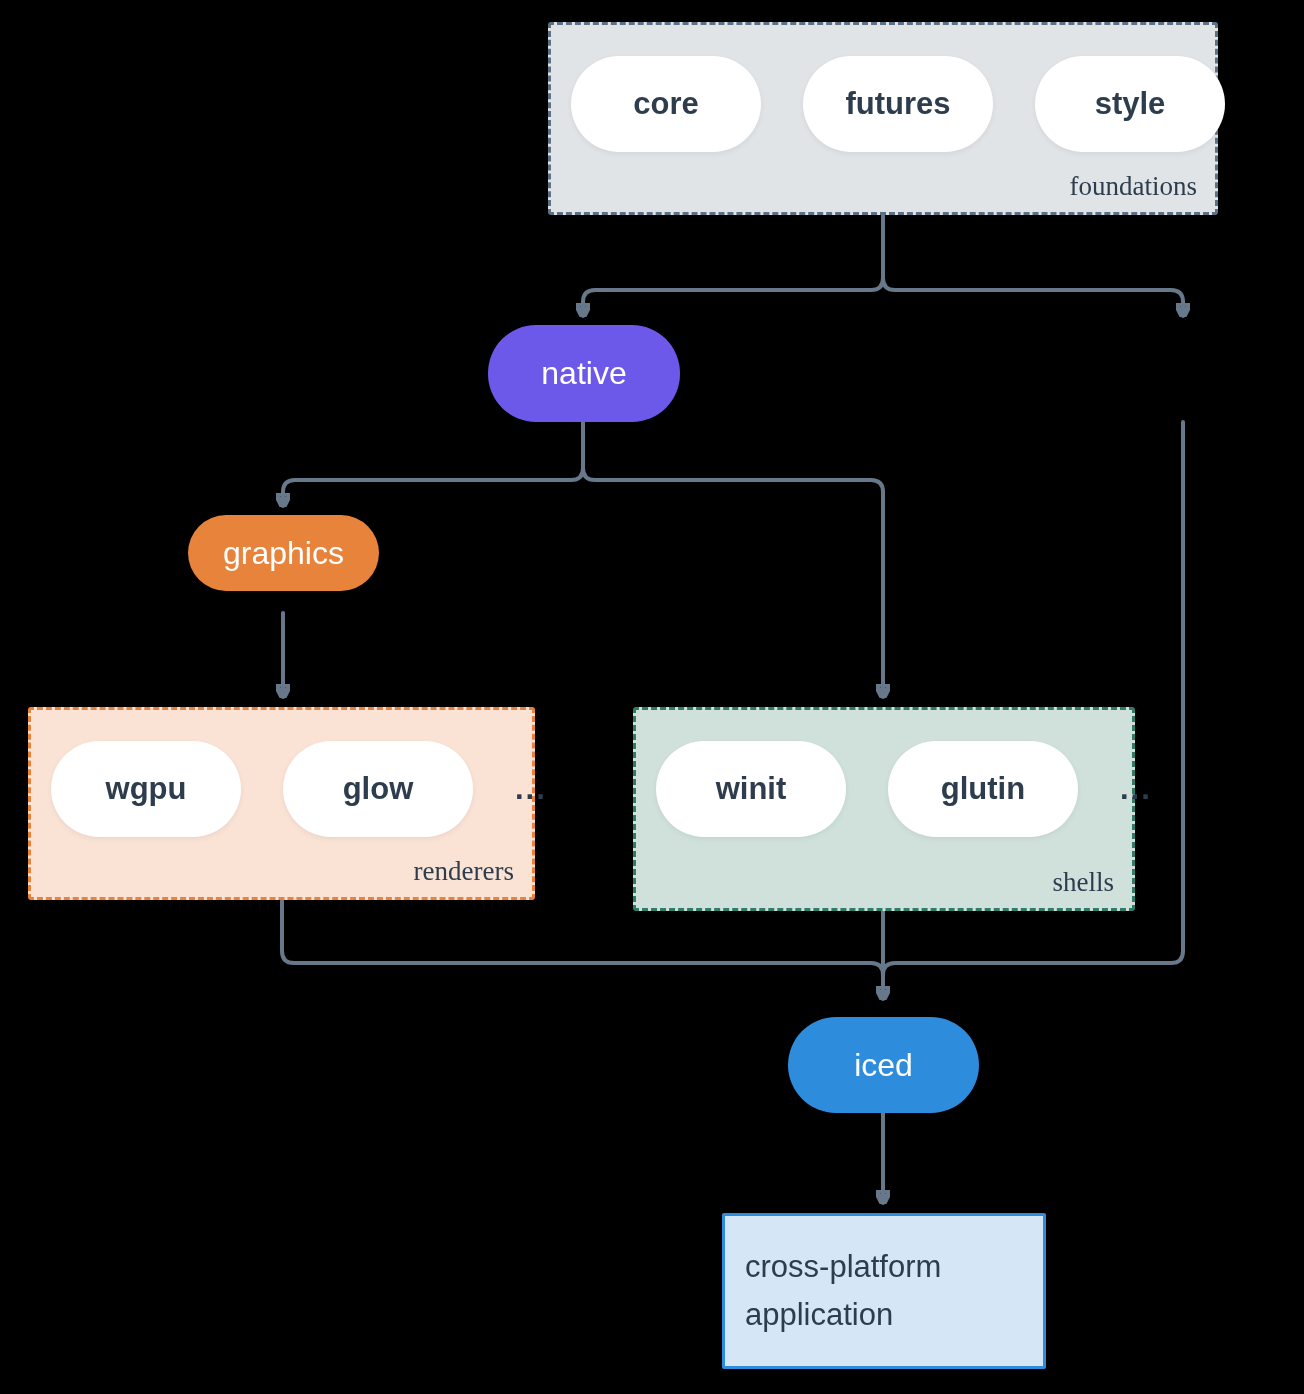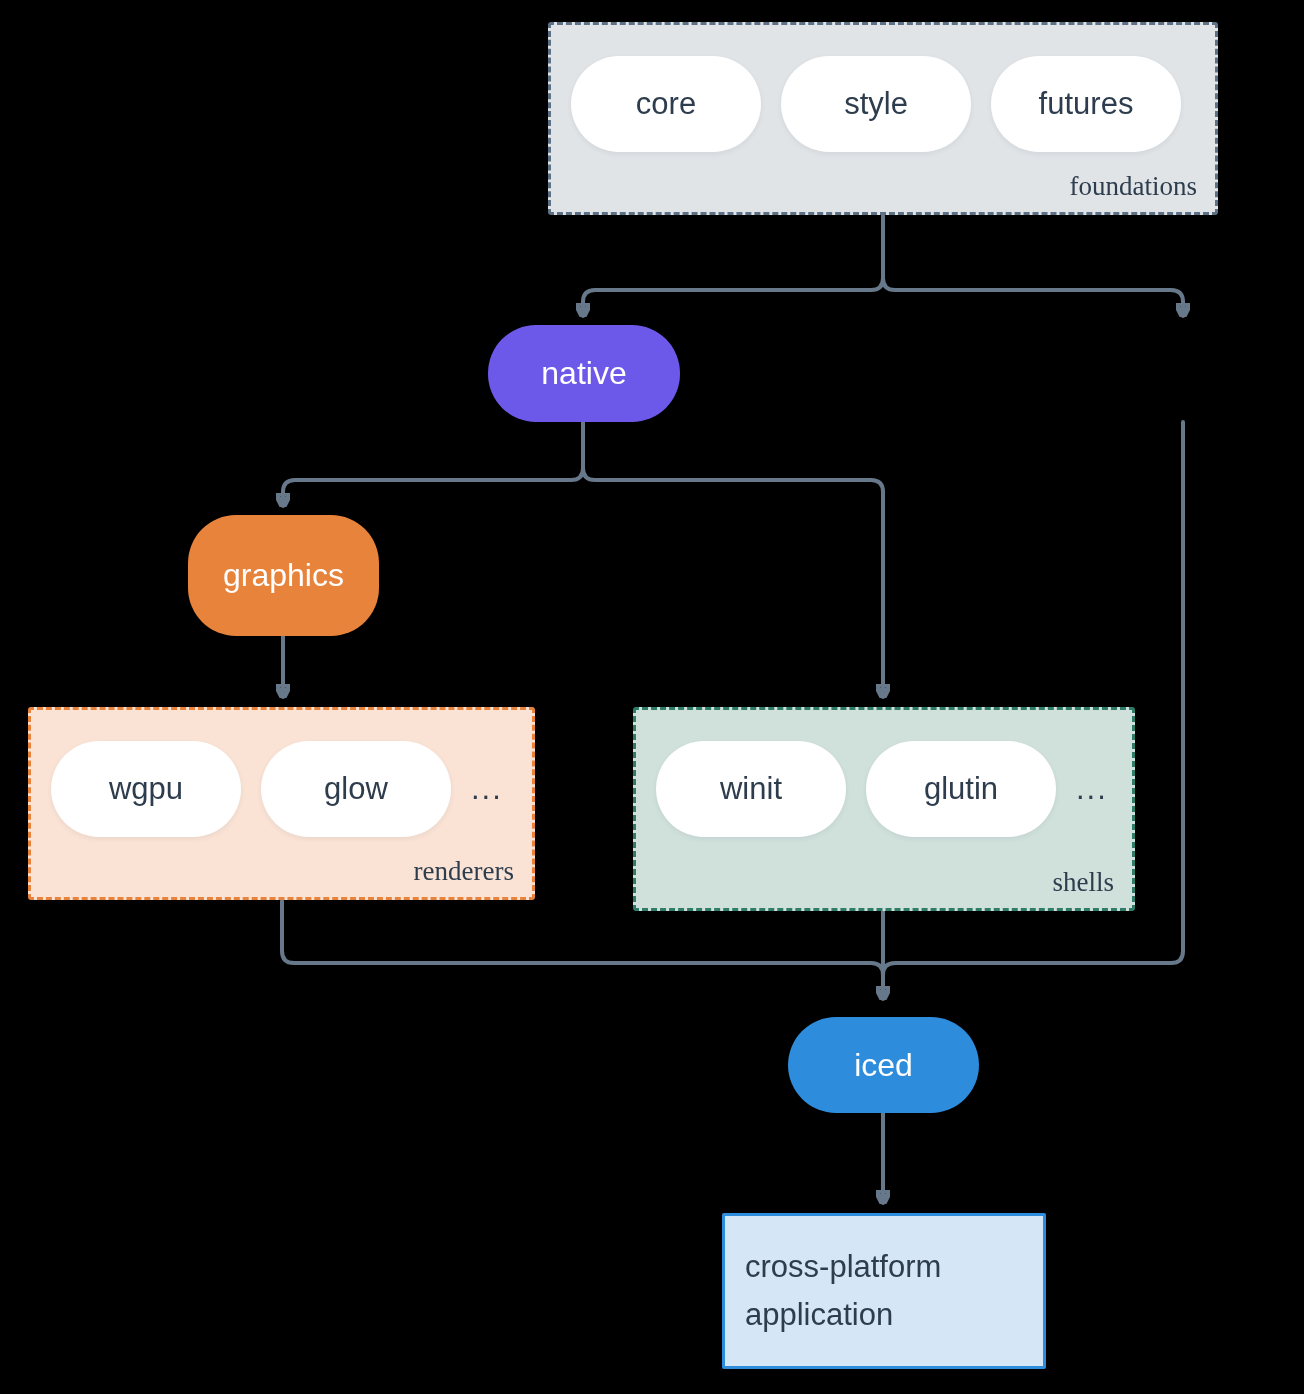--- a/index.html
+++ b/index.html
@@ -44,21 +44,22 @@
   .group.shells {
     left: 633px; top: 707px; width: 502px; height: 204px;
     background: #d0e1dc;
     border: 3px dashed #2f7d68;
   }
   .pill-row {
     position: absolute;
     left: 20px; top: 31px;
     display: flex;
     align-items: center;
-    gap: 20px;
+    gap: 42px;
+    font-weight: bold;
   }
   .pill {
     box-sizing: border-box;
     min-width: 190px;
     height: 96px;
     padding: 0 30px;
     background: #ffffff;
     border-radius: 48px;
     display: flex;
     align-items: center;
@@ -84,21 +85,21 @@
     box-sizing: border-box;
     display: flex;
     align-items: center;
     justify-content: center;
     border-radius: 48px;
     color: #ffffff;
     font-size: 32px;
   }
   .node.native   { left: 488px;  top: 325px;  width: 192px; height: 97px; background: #6c59e9; }
   .node.web      { left: 1087px; top: 325px;  width: 192px; height: 97px; background: #6c59e9; }
-  .node.graphics { left: 188px;  top: 515px;  width: 191px; height: 121px; background: #e8833c; }
+  .node.graphics { left: 188px;  top: 515px;  width: 191px; height: 76px; background: #e8833c; }
   .node.iced     { left: 788px;  top: 1009px; width: 191px; height: 96px; background: #2e8cdc; margin-top: 8px; }
   .app-box {
     position: absolute;
     left: 722px; top: 1213px;
     width: 324px; height: 156px;
     box-sizing: border-box;
     background: #d5e6f7;
     border: 3px solid #2e8cdc;
     border-radius: 2px;
     display: flex;
@@ -129,22 +130,22 @@
     <path d="M 283 613 L 283 697" marker-end="url(#arrow)"></path>
     <path d="M 282 901 L 282 951 Q 282 963 294 963 L 871 963 Q 883 963 883 975 L 883 994"></path>
     <path d="M 1183 422 L 1183 951 Q 1183 963 1171 963 L 895 963 Q 883 963 883 975 L 883 994"></path>
     <path d="M 883 901 L 883 999" marker-end="url(#arrow)"></path>
     <path d="M 883 1105 L 883 1203" marker-end="url(#arrow)"></path>
   </svg>
 
   <div class="group foundations">
     <div class="pill-row">
       <div class="pill">core</div>
+      <div class="pill">futures</div>
       <div class="pill">style</div>
-      <div class="pill">futures</div>
     </div>
     <div class="group-label">foundations</div>
   </div>
 
   <div class="node native">native</div>
 
   <div class="node graphics">graphics</div>
 
   <div class="group renderers">
     <div class="pill-row">

